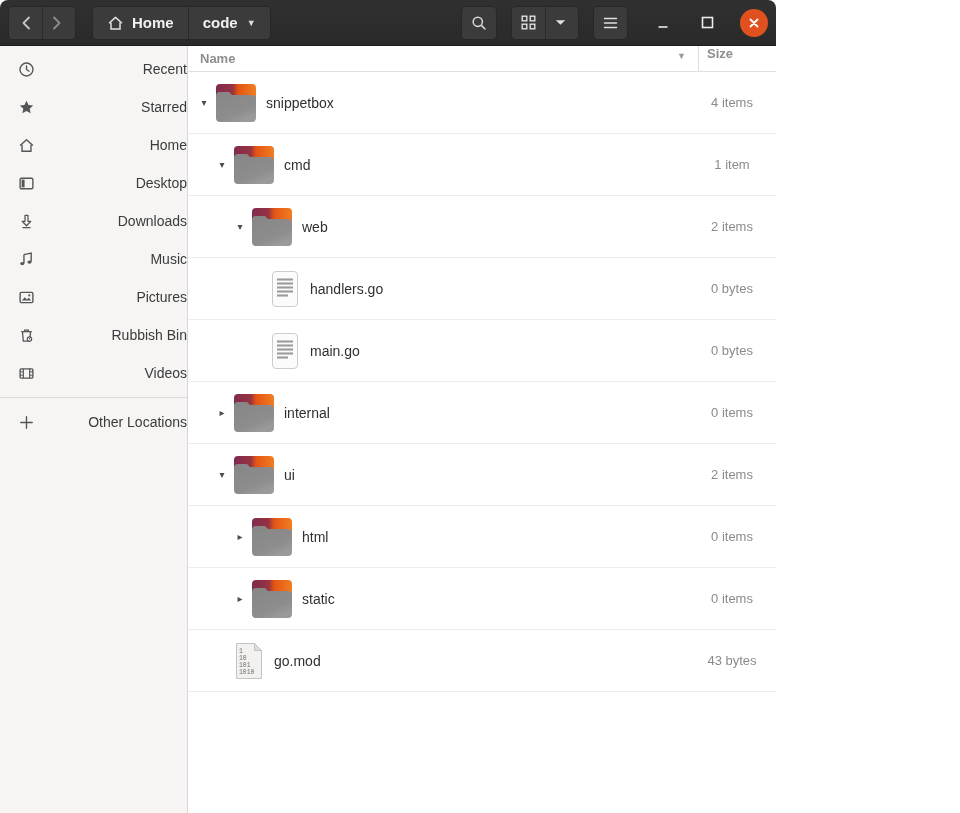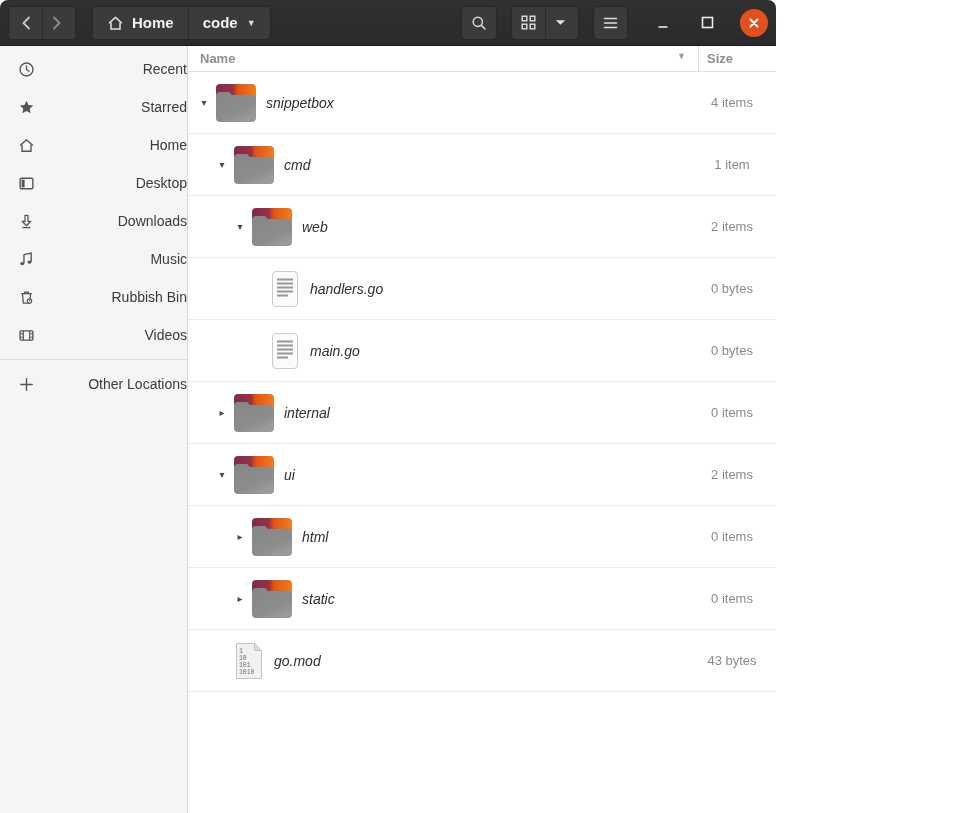--- a/index.html
+++ b/index.html
@@ -29,29 +29,29 @@
   .side-item { height:38px; display:flex; align-items:center; padding-left:18px; cursor:pointer; color:#3b3b3b; font-size:14px;justify-content:space-between; }
   .side-item .sicon { width:17px; height:17px; margin-right:9px; flex:0 0 17px; }
   .side-sep { height:1px; background:#dcdbda; margin:5px 0; }
 
   .content { flex:1; background:#ffffff; display:flex; flex-direction:column; min-width:0; }
 
   
   .col-header { height:26px; flex:0 0 26px; display:flex; align-items:center; border-bottom:1px solid #e0e0e0; color:#8e8e8e; font-size:13px; font-weight:700; }
   .col-name { flex:1; display:flex; padding-left:12px; cursor:pointer; }
   .sort-arrow { margin-left:auto; margin-right:12px; font-size:9px; color:#9a9a9a; }
-  .col-size { width:78px; flex:0 0 78px; border-left:1px solid #dcdcdc; display:flex; align-items:center; padding-left:8px; cursor:pointer; height:100%; }
+  .col-size { width:78px; flex:0 0 78px; border-left:1px solid #dcdcdc; display:flex; padding-left:8px; cursor:pointer; height:100%; }
 
   
   .rows { flex:1; overflow:hidden; }
   .row { height:62px; display:flex; align-items:center; border-bottom:1px solid #ededed; cursor:pointer; }
   .row-main { flex:1; display:flex; align-items:center; min-width:0; }
   .expander { width:16px; flex:0 0 16px; font-size:10px; color:#4c4c4c; text-align:center; cursor:pointer; }
   .icon-slot { margin-left:2px; display:flex; align-items:center; }
-  .row-label { margin-left:8px; font-size:14px; color:#303030; white-space:nowrap;font-style:italic; }
+  .row-label { margin-left:8px; font-size:14px; color:#303030; white-space:nowrap; }
   .size-cell { width:78px; flex:0 0 78px; display:flex; justify-content:center; padding-right:10px; font-size:13px; color:#8a8a8a; }
 </style>
 </head>
 <body>
 
 <div class="window">
 
   <div class="headerbar">
     <div class="hb-left">
       <div class="btn-group">
@@ -205,20 +205,28 @@
 
   <div class="side-item">
     <span class="sicon"><svg width="17" height="17" viewBox="0 0 16 16">
               <path d="M5.6 3.4 12.4 2v8.2M5.6 3.4v8.2" fill="none" stroke="#555555" stroke-width="1.3"></path>
               <ellipse cx="4" cy="11.8" rx="1.9" ry="1.5" fill="#555555"></ellipse>
               <ellipse cx="10.8" cy="10.4" rx="1.9" ry="1.5" fill="#555555"></ellipse>
             </svg></span>
     <span class="slabel">Music</span>
   </div>
 
+  <div class="side-item">
+    <span class="sicon"><svg width="17" height="17" viewBox="0 0 16 16">
+              <rect x="2" y="3.2" width="12" height="9.6" rx="1" fill="none" stroke="#555555" stroke-width="1.3"></rect>
+              <path d="M3.6 10.8l2.8-3 2 2 1.8-1.6 2.2 2.6z" fill="#555555"></path>
+              <circle cx="10.6" cy="6" r="1" fill="#555555"></circle>
+            </svg></span>
+    <span class="slabel">Pictures</span>
+  </div>
 
   <div class="side-item">
     <span class="sicon"><svg width="17" height="17" viewBox="0 0 16 16">
               <path d="M3 4.4h10" stroke="#555555" stroke-width="1.2"></path>
               <path d="M6.2 4.2V3h3.6v1.2" fill="none" stroke="#555555" stroke-width="1.2"></path>
               <path d="M4.2 4.6l.8 8.6h6l.8-8.6" fill="none" stroke="#555555" stroke-width="1.2"></path>
               <circle cx="10.8" cy="11.4" r="2.1" fill="#f6f5f4" stroke="#555555" stroke-width="1"></circle>
               <path d="M10.8 10.4v1l.8.5" fill="none" stroke="#555555" stroke-width="0.9"></path>
             </svg></span>
     <span class="slabel">Rubbish Bin</span>

